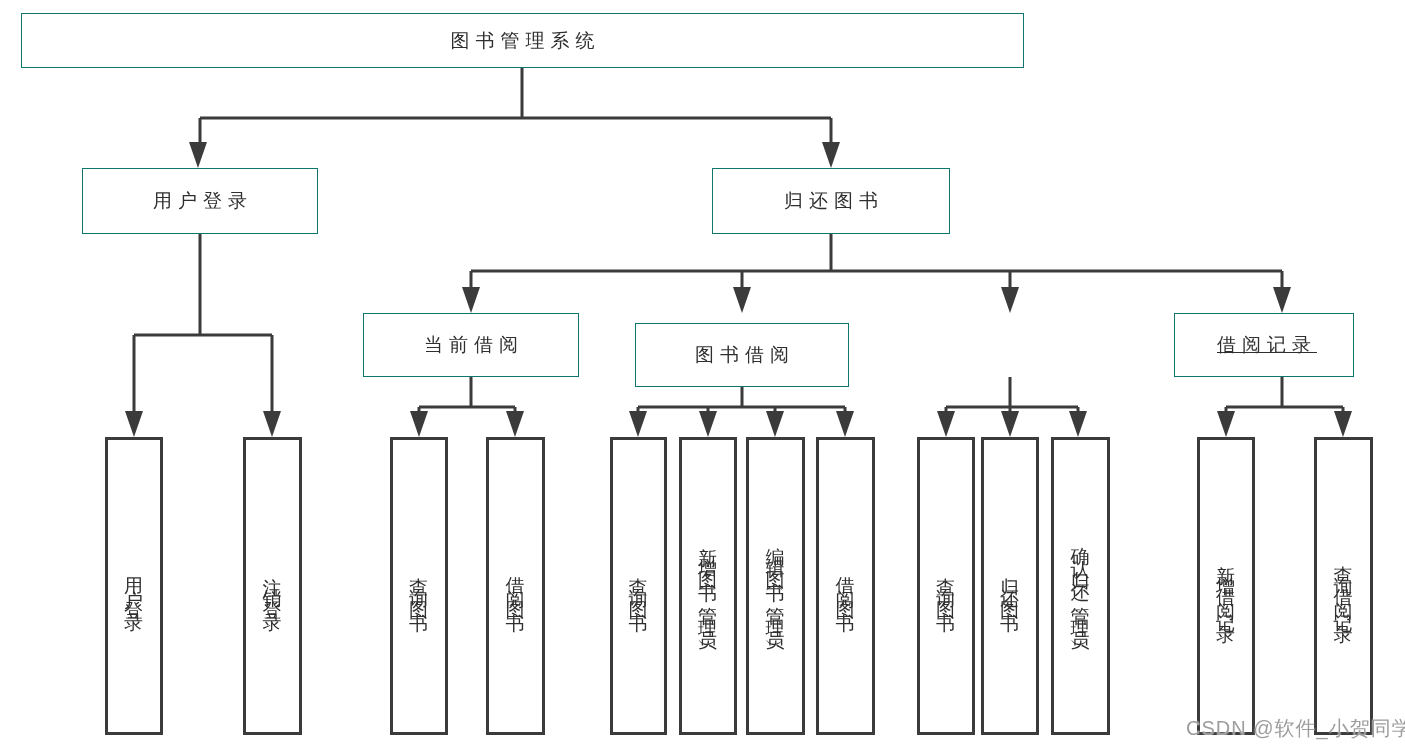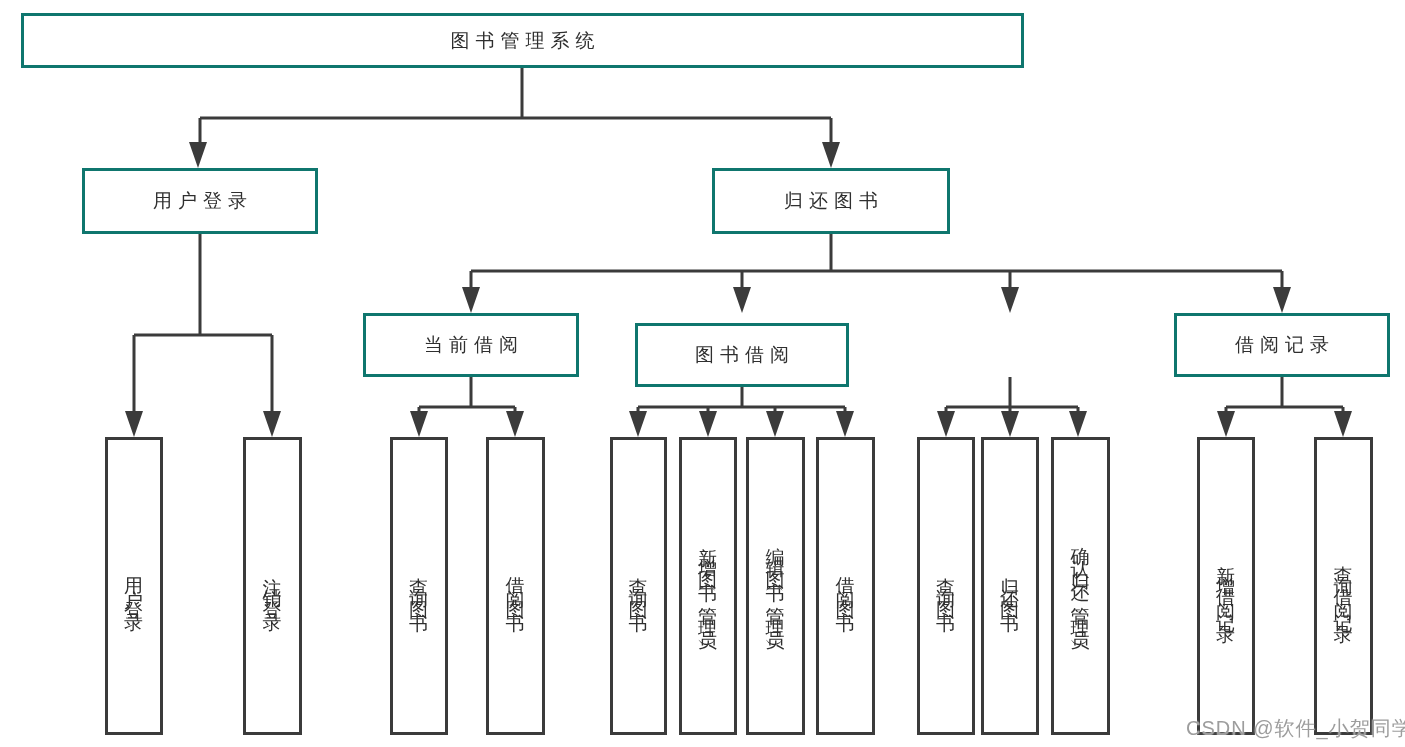--- a/index.html
+++ b/index.html
@@ -14,21 +14,21 @@
   }
   #wires {
     position: absolute;
     left: 0; top: 0;
     width: 1405px; height: 747px;
   }
   .node {
     position: absolute;
     box-sizing: border-box;
     background: #ffffff;
-    border: 3px solid #0f766e;
+    border: 1px solid #0f766e;
     display: flex;
     align-items: center;
     justify-content: center;
     font-size: 19px;
     letter-spacing: 6px;
     text-indent: 6px;
     white-space: nowrap;
   }
   .leaf {
     position: absolute;
@@ -98,21 +98,21 @@
     </g>
   </svg>
 
   <div class="node" style="left:21px; top:13px; width:1003px; height:55px;">图书管理系统</div>
 
   <div class="node" style="left:82px; top:168px; width:236px; height:66px;">用户登录</div>
   <div class="node" style="left:712px; top:168px; width:238px; height:66px;">归还图书</div>
 
   <div class="node" style="left:363px; top:313px; width:216px; height:64px;">当前借阅</div>
   <div class="node" style="left:635px; top:323px; width:214px; height:64px;">图书借阅</div>
-  <div class="node" style="left:1174px; top:313px; width:216px; height:64px;">借阅记录</div>
+  <div class="node" style="left:1174px; top:313px; width:180px; height:64px;text-decoration:underline;">借阅记录</div>
 
   <div class="leaf" style="left:105px; width:58px;">
     <span class="vtext">用户登录</span>
   </div>
   <div class="leaf" style="left:243px; width:59px;">
     <span class="vtext">注销登录</span>
   </div>
 
   <div class="leaf" style="left:390px; width:58px;">
     <span class="vtext">查询图书</span>

